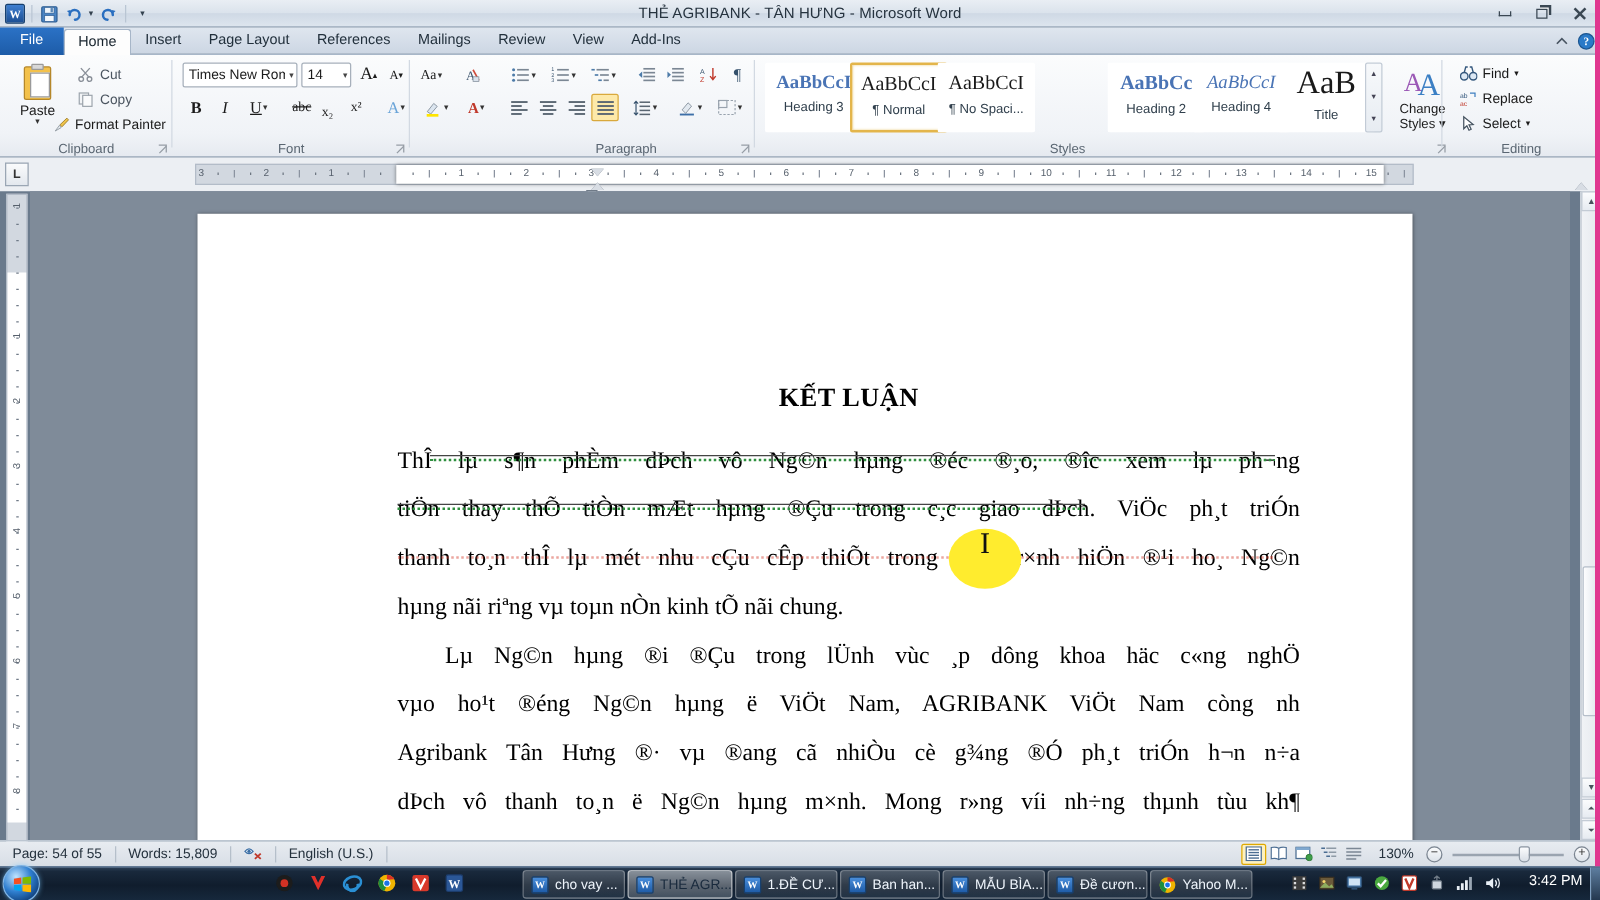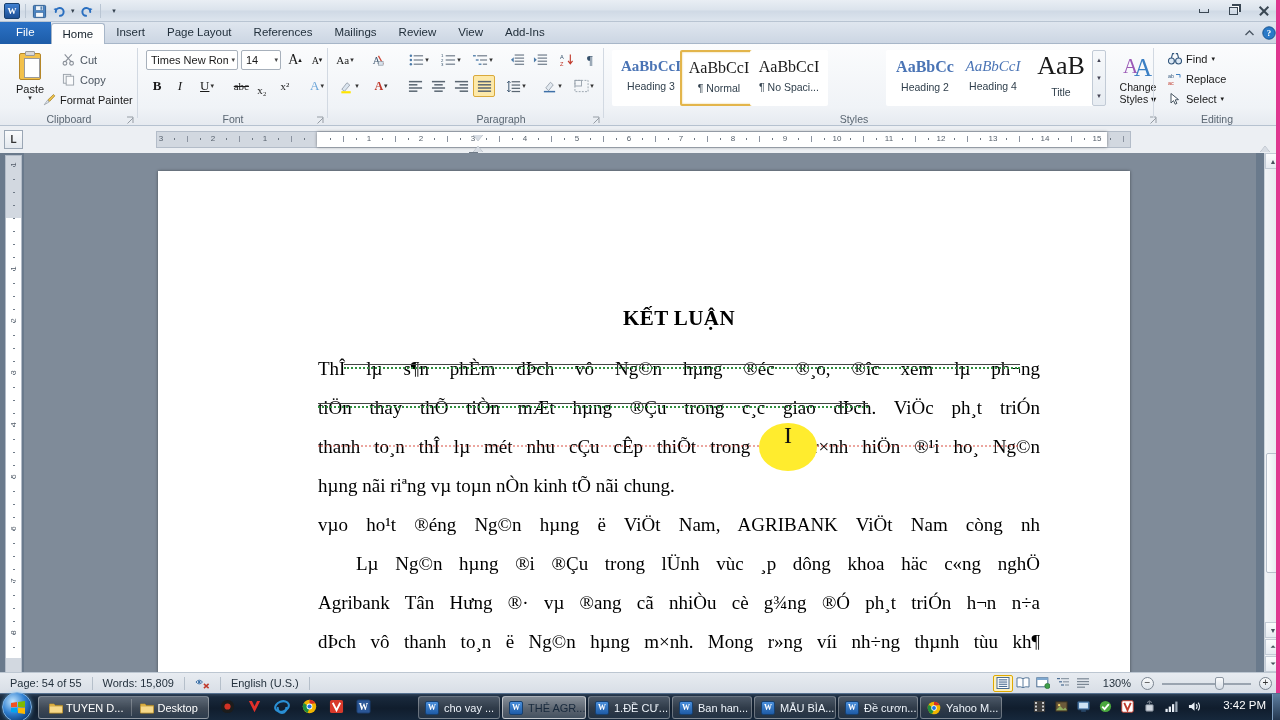--- a/index.html
+++ b/index.html
@@ -250,20 +250,21 @@
       <div class="qarrow">▾</div>
       <div class="qbtn">
         <svg width="15" height="15" viewBox="0 0 16 16">
             <path d="M12 8.5 A4.2 4.2 0 1 0 7.5 12.6" fill="none" stroke="#2a6fc0" stroke-width="2.1" stroke-linecap="round"></path>
             <path d="M14.4 5.2 L11.4 4.2 L11.1 8.1 Z" fill="#2a6fc0"></path>
           </svg>
       </div>
       <div class="qsep"></div>
       <div class="qbtn qarrow">▾</div>
     </div>
+    <div class="title-text">THẺ AGRIBANK - TÂN HƯNG  -  Microsoft Word</div>
     <div class="wincontrols">
       <div class="wc">
           <i class="min"></i>
         </div>
       <div class="wc">
           <i class="mx"></i>
         </div>
       <div class="wc close">
           <i class="cl"></i>
         </div>
@@ -773,22 +774,22 @@
       <div class="doctext">
         <div class="dtitle">KẾT LUẬN</div>
         <div style="height:18px;"></div>
         <div class="para nolast">
           <div style="text-align:justify;text-align-last:justify;text-indent:0;">ThÎ lµ s¶n phÈm dÞch vô Ng©n hµng ®éc ®¸o, ®­îc xem lµ ph­¬ng</div>
           <div style="text-align:justify;text-align-last:justify;">tiÖn thay thÕ tiÒn mÆt hµng ®Çu trong c¸c giao dÞch. ViÖc ph¸t triÓn</div>
           <div style="text-align:justify;text-align-last:justify;">thanh to¸n thÎ lµ mét nhu cÇu cÊp thiÕt trong ®ú, tr×nh hiÖn ®¹i ho¸ Ng©n</div>
           <div style="text-align:right;">hµng nãi riªng vµ toµn nÒn kinh tÕ nãi chung.</div>
         </div>
         <div class="para nolast">
+          <div style="text-align:justify;text-align-last:justify;text-indent:0;padding-left:38px;">Lµ Ng©n hµng ®i ®Çu trong lÜnh vùc ¸p dông khoa häc c«ng nghÖ</div>
           <div style="text-align:justify;text-align-last:justify;">vµo ho¹t ®éng Ng©n hµng ë ViÖt Nam, AGRIBANK ViÖt Nam còng nh­</div>
-          <div style="text-align:justify;text-align-last:justify;text-indent:0;padding-left:38px;">Lµ Ng©n hµng ®i ®Çu trong lÜnh vùc ¸p dông khoa häc c«ng nghÖ</div>
           <div style="text-align:justify;text-align-last:justify;">Agribank Tân Hưng ®· vµ ®ang cã nhiÒu cè g¾ng ®Ó ph¸t triÓn h¬n n÷a</div>
           <div style="text-align:justify;text-align-last:justify;">dÞch vô thanh to¸n ë Ng©n hµng m×nh. Mong r»ng víi nh÷ng thµnh tùu kh¶</div>
         </div>
       </div>
 
       <div class="ul" style="left:186px; top:193px; width:676px;"></div>
       <div class="sq" style="left:186px; top:196px; width:676px;"></div>
       <div class="ul" style="left:160px; top:232px; width:550px;"></div>
       <div class="sq" style="left:160px; top:235px; width:550px;"></div>
       <div class="sq" style="left:160px; top:274px; width:700px;border-bottom-color:#d43b2c;opacity:.45;"></div>
@@ -878,41 +879,20 @@
 
   <div class="taskbar">
     <div class="startorb">
       <svg class="orbflag" viewBox="0 0 14 13">
           <path d="M0 2 L6 1 L6 6 L0 6.3 Z" fill="#f25022"></path>
           <path d="M7 0.9 L14 0 L14 6 L7 6 Z" fill="#7fba00"></path>
           <path d="M0 7 L6 6.8 L6 11.8 L0 11 Z" fill="#00a4ef"></path>
           <path d="M7 6.8 L14 6.6 L14 13 L7 12 Z" fill="#ffb900"></path>
         </svg>
     </div>
-    <div class="qlaunch">
-      <div class="ql-item">
-        <span class="folder">
-          <svg width="14" height="12" viewBox="0 0 14 12">
-              <path d="M0.5 2 h4.6 l1.1 1.4 H13.5 V11 H0.5 Z" fill="#f0c250" stroke="#b38a2a" stroke-width=".8"></path>
-              <path d="M0.5 4 h13 V11 h-13 Z" fill="#f7d989" stroke="#b38a2a" stroke-width=".6"></path>
-            </svg>
-        </span>
-        <span>TUYEN D...</span>
-      </div>
-      <div class="ql-sep"></div>
-      <div class="ql-item">
-        <span class="folder">
-          <svg width="14" height="12" viewBox="0 0 14 12">
-              <path d="M0.5 2 h4.6 l1.1 1.4 H13.5 V11 H0.5 Z" fill="#f0c250" stroke="#b38a2a" stroke-width=".8"></path>
-              <path d="M0.5 4 h13 V11 h-13 Z" fill="#f7d989" stroke="#b38a2a" stroke-width=".6"></path>
-            </svg>
-        </span>
-        <span>Desktop</span>
-      </div>
-    </div>
 
     <div class="trayicons">
       <span><svg width="15" height="15" viewBox="0 0 16 16">
             <circle cx="8" cy="8" r="7" fill="#1c1c1c"></circle>
             <circle cx="8" cy="8" r="3.3" fill="#d33224"></circle>
           </svg></span>
       <span><svg width="15" height="15" viewBox="0 0 16 16">
             <path d="M8 14 L2 2 h3.3 L8 7.6 L10.7 2 H14 Z" fill="#e0302a"></path>
           </svg></span>
       <span><svg width="16" height="15" viewBox="0 0 17 16">

